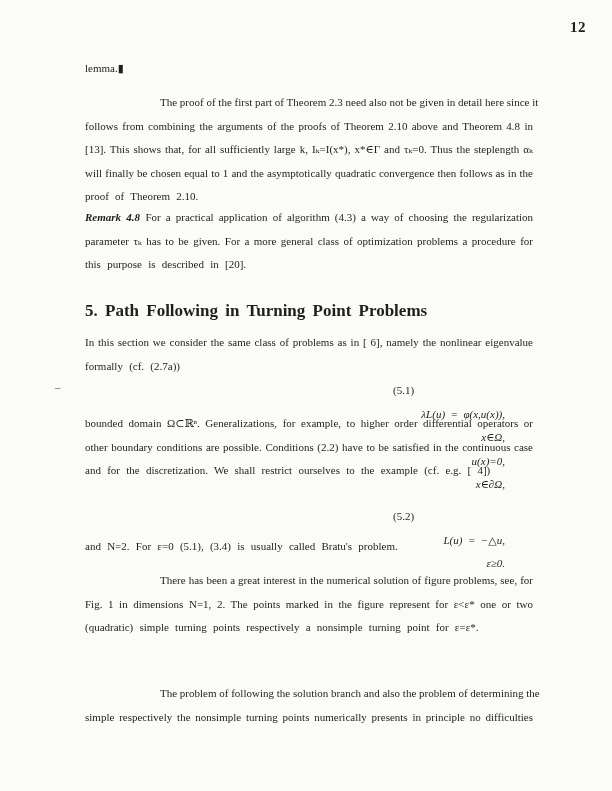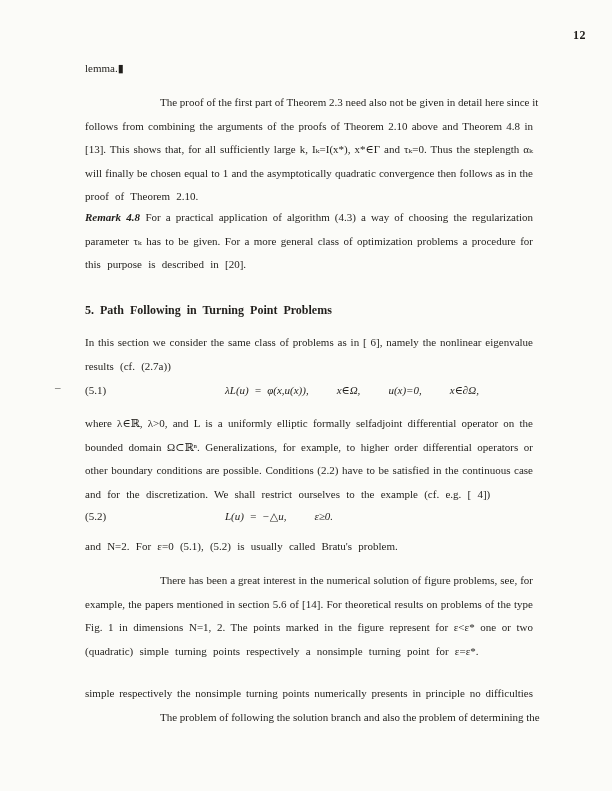--- a/index.html
+++ b/index.html
@@ -7,41 +7,42 @@
     position:relative;
     width:612px; height:791px;
     background:#fbfbf8;
     font-family:"Liberation Serif","DejaVu Serif",serif;
     font-size:11px;
     line-height:23.5px;
     color:#201e1b;
     overflow:hidden;
   }
   .pageno {
-    position:absolute; top:24px; right:26px;
-    font-size:12px; font-weight:bold; letter-spacing:0.5px;
+    position:absolute; top:16px; right:26px;
+    font-size:15px; font-weight:bold; letter-spacing:0.5px;
   }
   .block { position:absolute; left:85px; width:448px; }
   .line {
     text-align:justify;
     text-align-last:justify;
     white-space:nowrap;
   }
   .line.last { text-align-last:left; word-spacing:3.5px; }
   .line.indent { text-indent:75px; }
   .heading {
     font-weight:bold;
     word-spacing:3px;
-    font-size:12px;
+    font-size:17px;
     white-space:nowrap;
   }
   .equation {
     display:flex; align-items:flex-end;
     font-style:italic;
     white-space:nowrap;
+    flex-direction:column;
   }
   .eq-label { font-style:normal; width:140px; flex:none; }
   .eq-seg { margin-right:28px; }
   .remark-label { font-style:italic;font-weight:bold; }
   .artifact {
     position:absolute; left:55px; top:376px;
     color:#3a3a38;
   }
 </style>
 </head>
@@ -68,53 +69,51 @@
   <div class="block" style="top:206px">
     <div class="line"><span class="remark-label">Remark 4.8</span><span> For a practical application of algorithm (4.3) a way of choosing the regularization</span></div>
     <div class="line">parameter τₖ has to be given. For a more general class of optimization problems a procedure for</div>
     <div class="line last">this purpose is described in [20].</div>
   </div>
 
   <div class="block heading" style="top:299px">5. Path Following in Turning Point Problems</div>
 
   <div class="block" style="top:331px">
     <div class="line">In this section we consider the same class of problems as in [ 6], namely the nonlinear eigenvalue</div>
-    <div class="line last">results (cf. (2.7a))</div>
+    <div class="line last">formally (cf. (2.7a))</div>
   </div>
 
   <div class="block equation" style="top:379px">
     <span class="eq-label">(5.1)</span>
     <span class="eq-seg">λL(u) = φ(x,u(x)),</span>
     <span class="eq-seg">x∈Ω,</span>
     <span class="eq-seg">u(x)=0,</span>
     <span class="eq-seg">x∈∂Ω,</span>
   </div>
 
   <div class="block" style="top:412px">
-    <div class="line">where λ∈ℝ, λ&gt;0, and L is a uniformly elliptic formally selfadjoint differential operator on the</div>
     <div class="line">bounded domain Ω⊂ℝⁿ. Generalizations, for example, to higher order differential operators or</div>
     <div class="line">other boundary conditions are possible. Conditions (2.2) have to be satisfied in the continuous case</div>
     <div class="line last">and for the discretization. We shall restrict ourselves to the example (cf. e.g. [ 4])</div>
   </div>
 
   <div class="block equation" style="top:505px">
     <span class="eq-label">(5.2)</span>
     <span class="eq-seg">L(u) = −△u,</span>
     <span class="eq-seg">ε≥0.</span>
   </div>
 
   <div class="block" style="top:535px">
-    <div class="line last">and N=2. For ε=0 (5.1), (5.2) is usually called Bratu's problem.</div>
+    <div class="line last">and N=2. For ε=0 (5.1), (3.4) is usually called Bratu's problem.</div>
   </div>
 
   <div class="block" style="top:569px">
     <div class="line indent">There has been a great interest in the numerical solution of figure problems, see, for</div>
-    <div class="line">example, the papers mentioned in section 5.6 of [14]. For theoretical results on problems of the type</div>
     <div class="line">Fig. 1 in dimensions N=1, 2. The points marked in the figure represent for ε&lt;ε* one or two</div>
     <div class="line last">(quadratic) simple turning points respectively a nonsimple turning point for ε=ε*.</div>
   </div>
 
   <div class="block" style="top:682px">
+    <div class="line indent">The problem of following the solution branch and also the problem of determining the</div>
     <div class="line">simple respectively the nonsimple turning points numerically presents in principle no difficulties</div>
-    <div class="line indent">The problem of following the solution branch and also the problem of determining the</div>
   </div>
 
 </div>
 
 </body></html>

